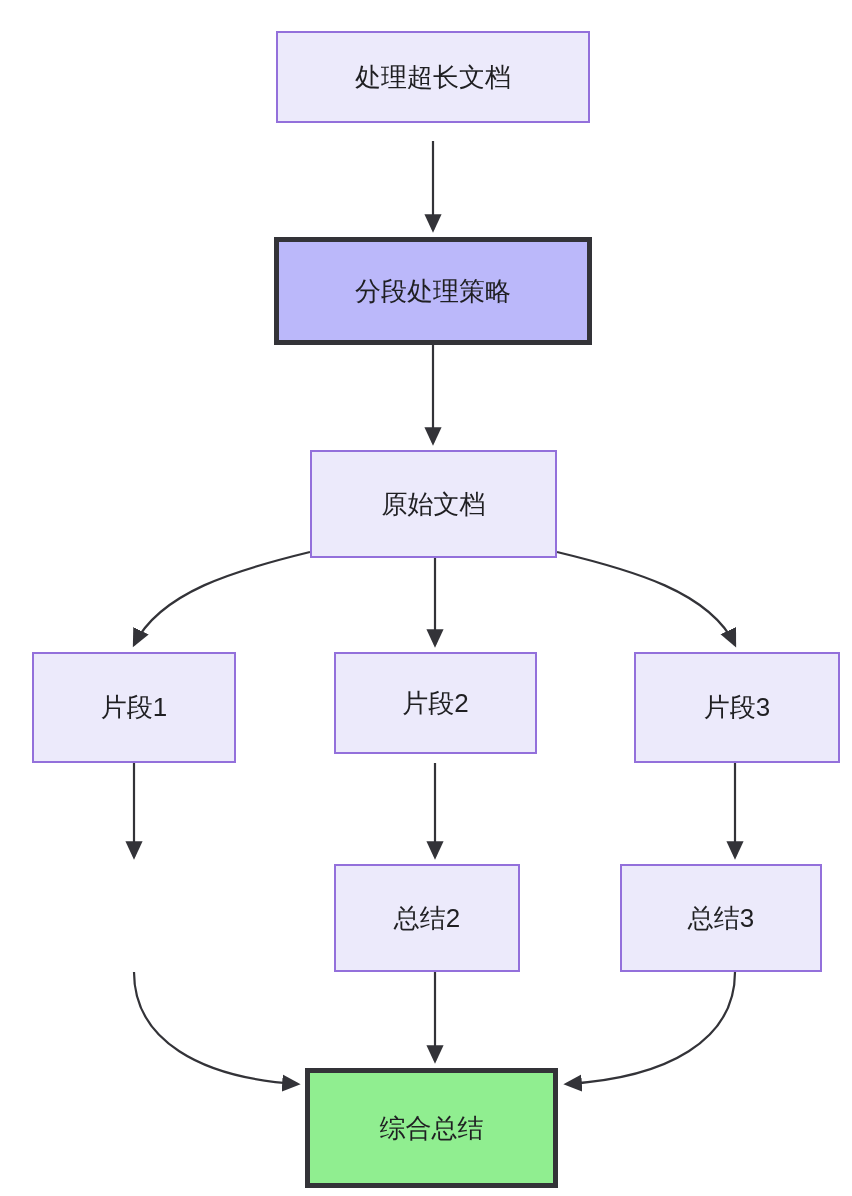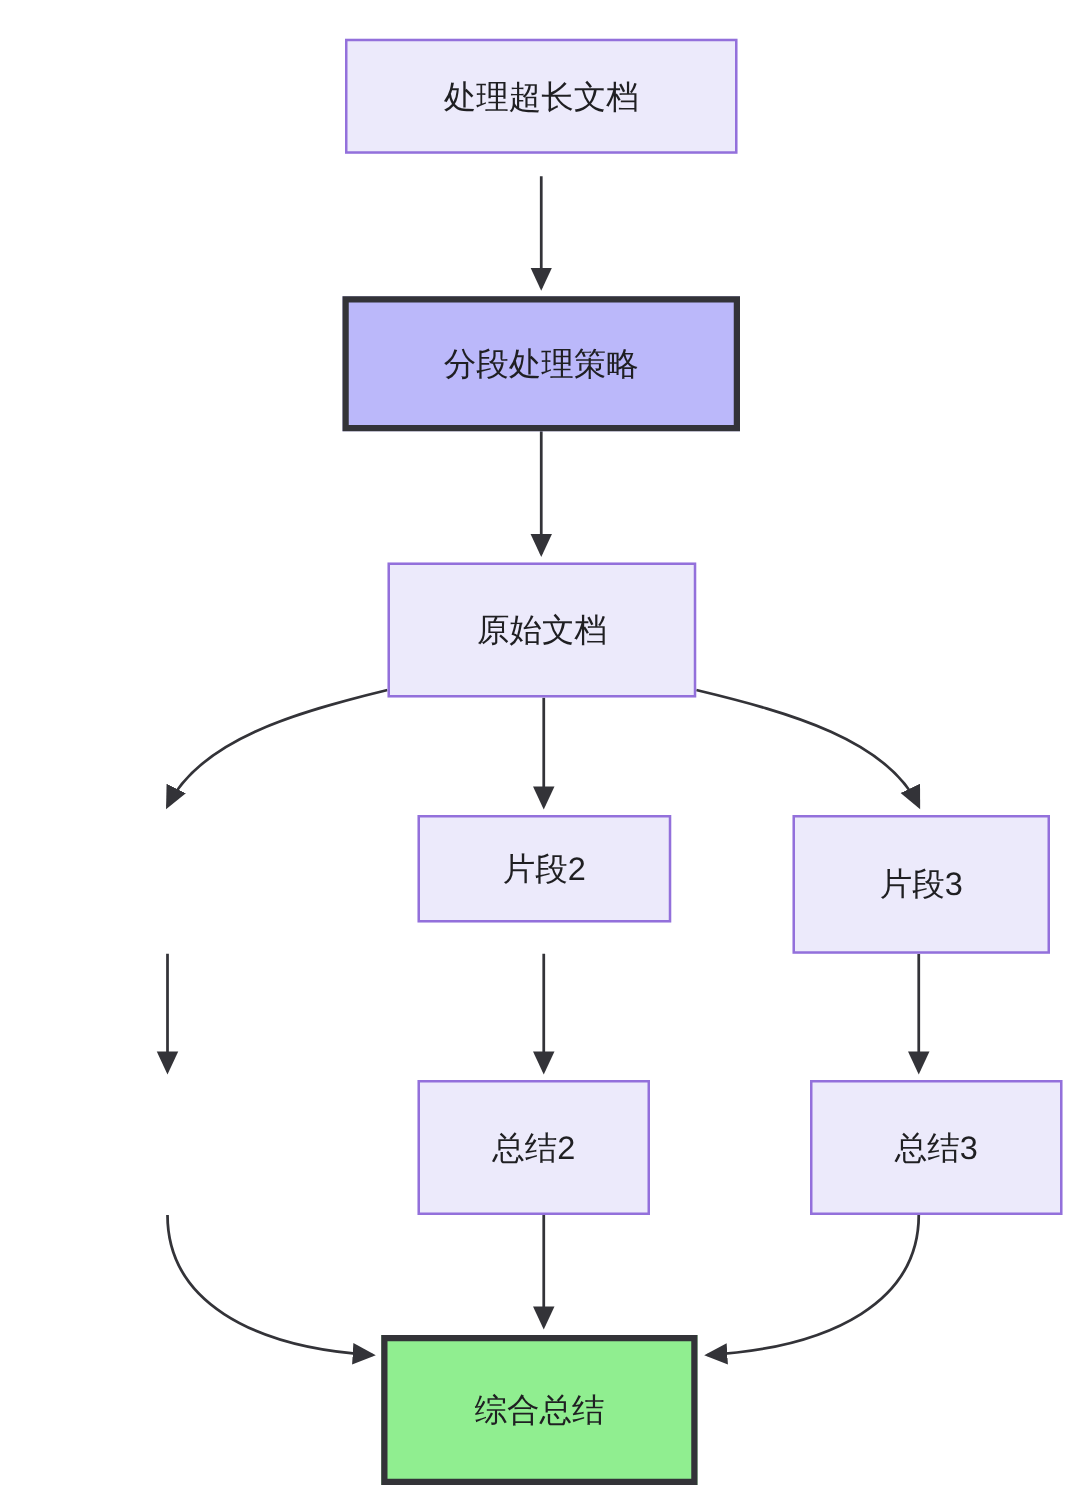--- a/index.html
+++ b/index.html
@@ -91,35 +91,38 @@
   </div>
 
   <div class="node style-emph" style="left:274px; top:237px; width:318px; height:108px;">
     <span class="node-label">分段处理策略</span>
   </div>
 
   <div class="node style-plain" style="left:310px; top:450px; width:247px; height:108px;">
     <span class="node-label">原始文档</span>
   </div>
 
+  <div class="node style-plain" style="left:32px; top:652px; width:204px; height:111px;">
+    <span class="node-label">片段1</span>
+  </div>
 
-  <div class="node style-plain" style="left:334px; top:652px; width:203px; height:86px;">
+  <div class="node style-plain" style="left:334px; top:652px; width:203px; height:102px;">
     <span class="node-label">片段2</span>
   </div>
 
   <div class="node style-plain" style="left:634px; top:652px; width:206px; height:111px;">
     <span class="node-label">片段3</span>
   </div>
 
 
   <div class="node style-plain" style="left:334px; top:864px; width:186px; height:108px;">
     <span class="node-label">总结2</span>
   </div>
 
-  <div class="node style-plain" style="left:648px; top:864px; width:202px; height:108px;">
+  <div class="node style-plain" style="left:620px; top:864px; width:202px; height:108px;">
     <span class="node-label">总结3</span>
   </div>
 
   <div class="node style-final" style="left:305px; top:1068px; width:253px; height:120px;">
     <span class="node-label">综合总结</span>
   </div>
 
 </div>
 
 </body></html>

